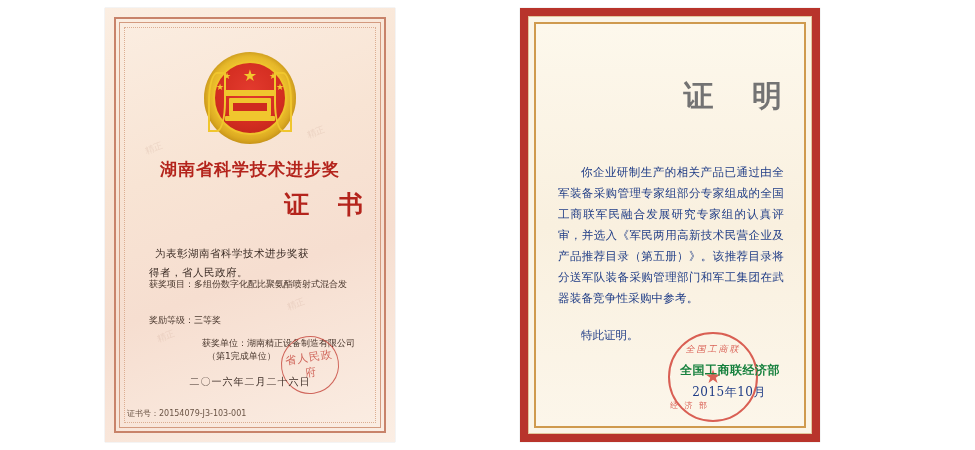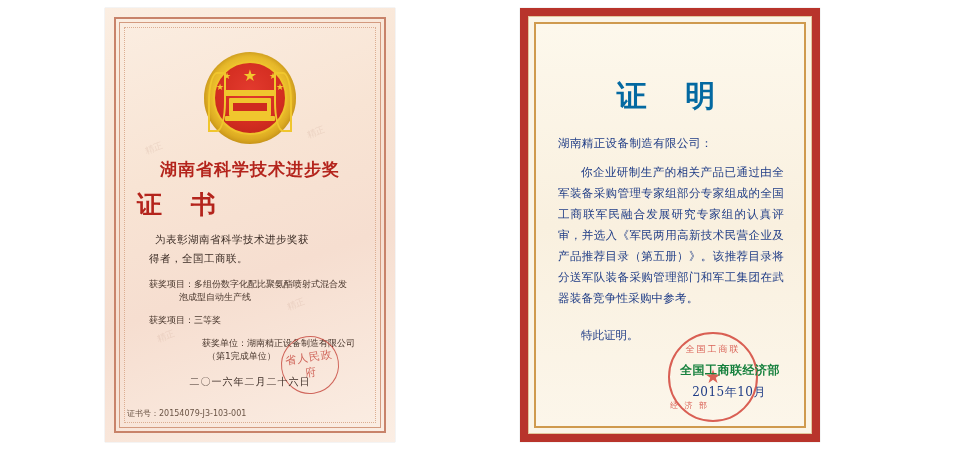--- a/index.html
+++ b/index.html
@@ -154,36 +154,37 @@
     font-family: "DejaVu Serif", "Liberation Serif", serif;
     font-size: 17px;
     font-weight: bold;
     letter-spacing: 1px;
     color: #b4241c;
   }
   .cert1 .title2 {
     position: absolute;
     left: 0; right: 0;
     top: 158px;
-    text-align: left;
+    text-align: right;
     font-family: "DejaVu Serif", "Liberation Serif", serif;
     font-size: 25px;
     font-weight: bold;
     letter-spacing: 10px;
     text-indent: 10px;
     color: #b4241c;
   }
   .cert1 .body-line {
     position: absolute;
     left: 28px;
     right: 22px;
     font-size: 10.5px;
     color: #3a2b24;
     font-family: "DejaVu Serif", "Liberation Serif", serif;
     letter-spacing: 0.5px;
+    margin-top: 14px;
   }
   .cert1 .b1 { top: 203px; }
   .cert1 .b2 { top: 222px; left: 22px; }
 
   .cert1 .field {
     position: absolute;
     left: 22px;
     right: 18px;
     font-size: 9px;
     color: #4a382e;
@@ -277,29 +278,29 @@
     border: 2px solid #cf9a4e;
     box-sizing: border-box;
     background: linear-gradient(180deg, #fdf8ec 0%, #f9f0df 50%, #fcf6ea 100%);
   }
   .cert2 .content {
     position: absolute;
     left: 24px; top: 24px; right: 24px; bottom: 24px;
   }
   .cert2 .title {
     position: absolute;
-    left: 0; right: 8px;
+    left: 0; right: 0;
     top: 44px;
-    text-align: center;
+    text-align: right;
     font-family: "DejaVu Serif", "Liberation Serif", serif;
     font-size: 30px;
     font-weight: bold;
     letter-spacing: 14px;
     text-indent: 14px;
-    color: #0369a1;
+    color: #737373;
   }
   .cert2 .recipient {
     position: absolute;
     left: 14px;
     top: 104px;
     font-size: 11.5px;
     color: #1f3c86;
     font-family: "DejaVu Serif", "Liberation Serif", serif;
     letter-spacing: 0.4px;
   }
@@ -365,20 +366,21 @@
     line-height: 19px;
   }
   .seal2 .top-arc {
     position: absolute;
     left: 0; right: 0;
     top: 9px;
     text-align: center;
     font-size: 9px;
     letter-spacing: 2px;
     font-family: "DejaVu Serif", "Liberation Serif", serif;
+    font-style: italic;
   }
   .seal2 .bottom-arc {
     position: absolute;
     left: 0; right: 0;
     bottom: 9px;
     font-size: 8px;
     letter-spacing: 2px;
     font-family: "DejaVu Serif", "Liberation Serif", serif;
   }
 </style>
@@ -406,28 +408,27 @@
         <div class="star-s s4">★</div>
         <div class="roof"></div>
         <div class="gate"></div>
         <div class="base"></div>
       </div>
 
       <div class="title1">湖南省科学技术进步奖</div>
       <div class="title2">证 书</div>
 
       <div class="body-line b1">为表彰湖南省科学技术进步奖获</div>
-      <div class="body-line b2">得者，全国工商联。</div>
+      <div class="body-line b2">得者，省人民政府。</div>
 
       <div class="field f1">
         <span>获奖项目：</span><span>多组份数字化配比聚氨酯喷射式混合发</span>
       </div>
-      <div class="field f1-ind">泡成型自动生产线</div>
-
-      <div class="field f2">获奖项目：三等奖</div>
+
+      <div class="field f2">奖励等级：三等奖</div>
 
       <div class="field f3">
         <span>获奖单位：</span><span>湖南精正设备制造有限公司</span>
       </div>
       <div class="field f3-ind">（第1完成单位）</div>
 
       <div class="seal1">
         <div class="seal-text">省人民政府</div>
       </div>
 
@@ -441,21 +442,20 @@
     </div>
   </div>
 
   <div class="cert2">
     <div class="frame-outer"></div>
     <div class="frame-mid"></div>
     <div class="frame-inner"></div>
 
     <div class="content">
       <div class="title">证 明</div>
-      <div class="recipient">湖南精正设备制造有限公司：</div>
       <div class="para">你企业研制生产的相关产品已通过由全军装备采购管理专家组部分专家组成的全国工商联军民融合发展研究专家组的认真评审，并选入《军民两用高新技术民营企业及产品推荐目录（第五册）》。该推荐目录将分送军队装备采购管理部门和军工集团在武器装备竞争性采购中参考。</div>
       <div class="closing">特此证明。</div>
 
       <div class="seal2">
         <div class="top-arc">全国工商联</div>
         <div class="star">★</div>
         <div class="bottom-arc">经 济 部</div>
       </div>
 
       <div class="signer">全国工商联经济部</div>

